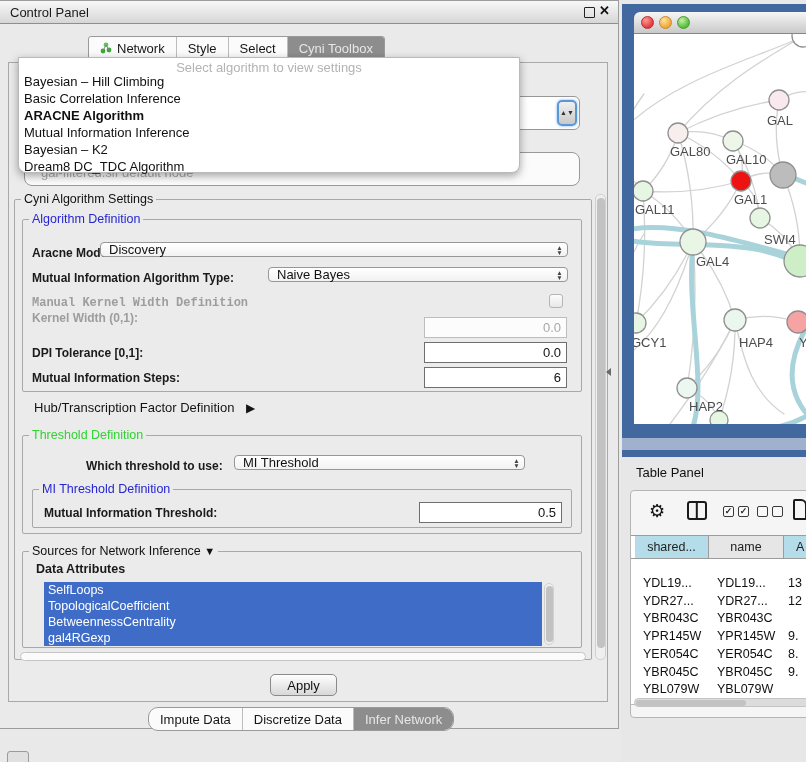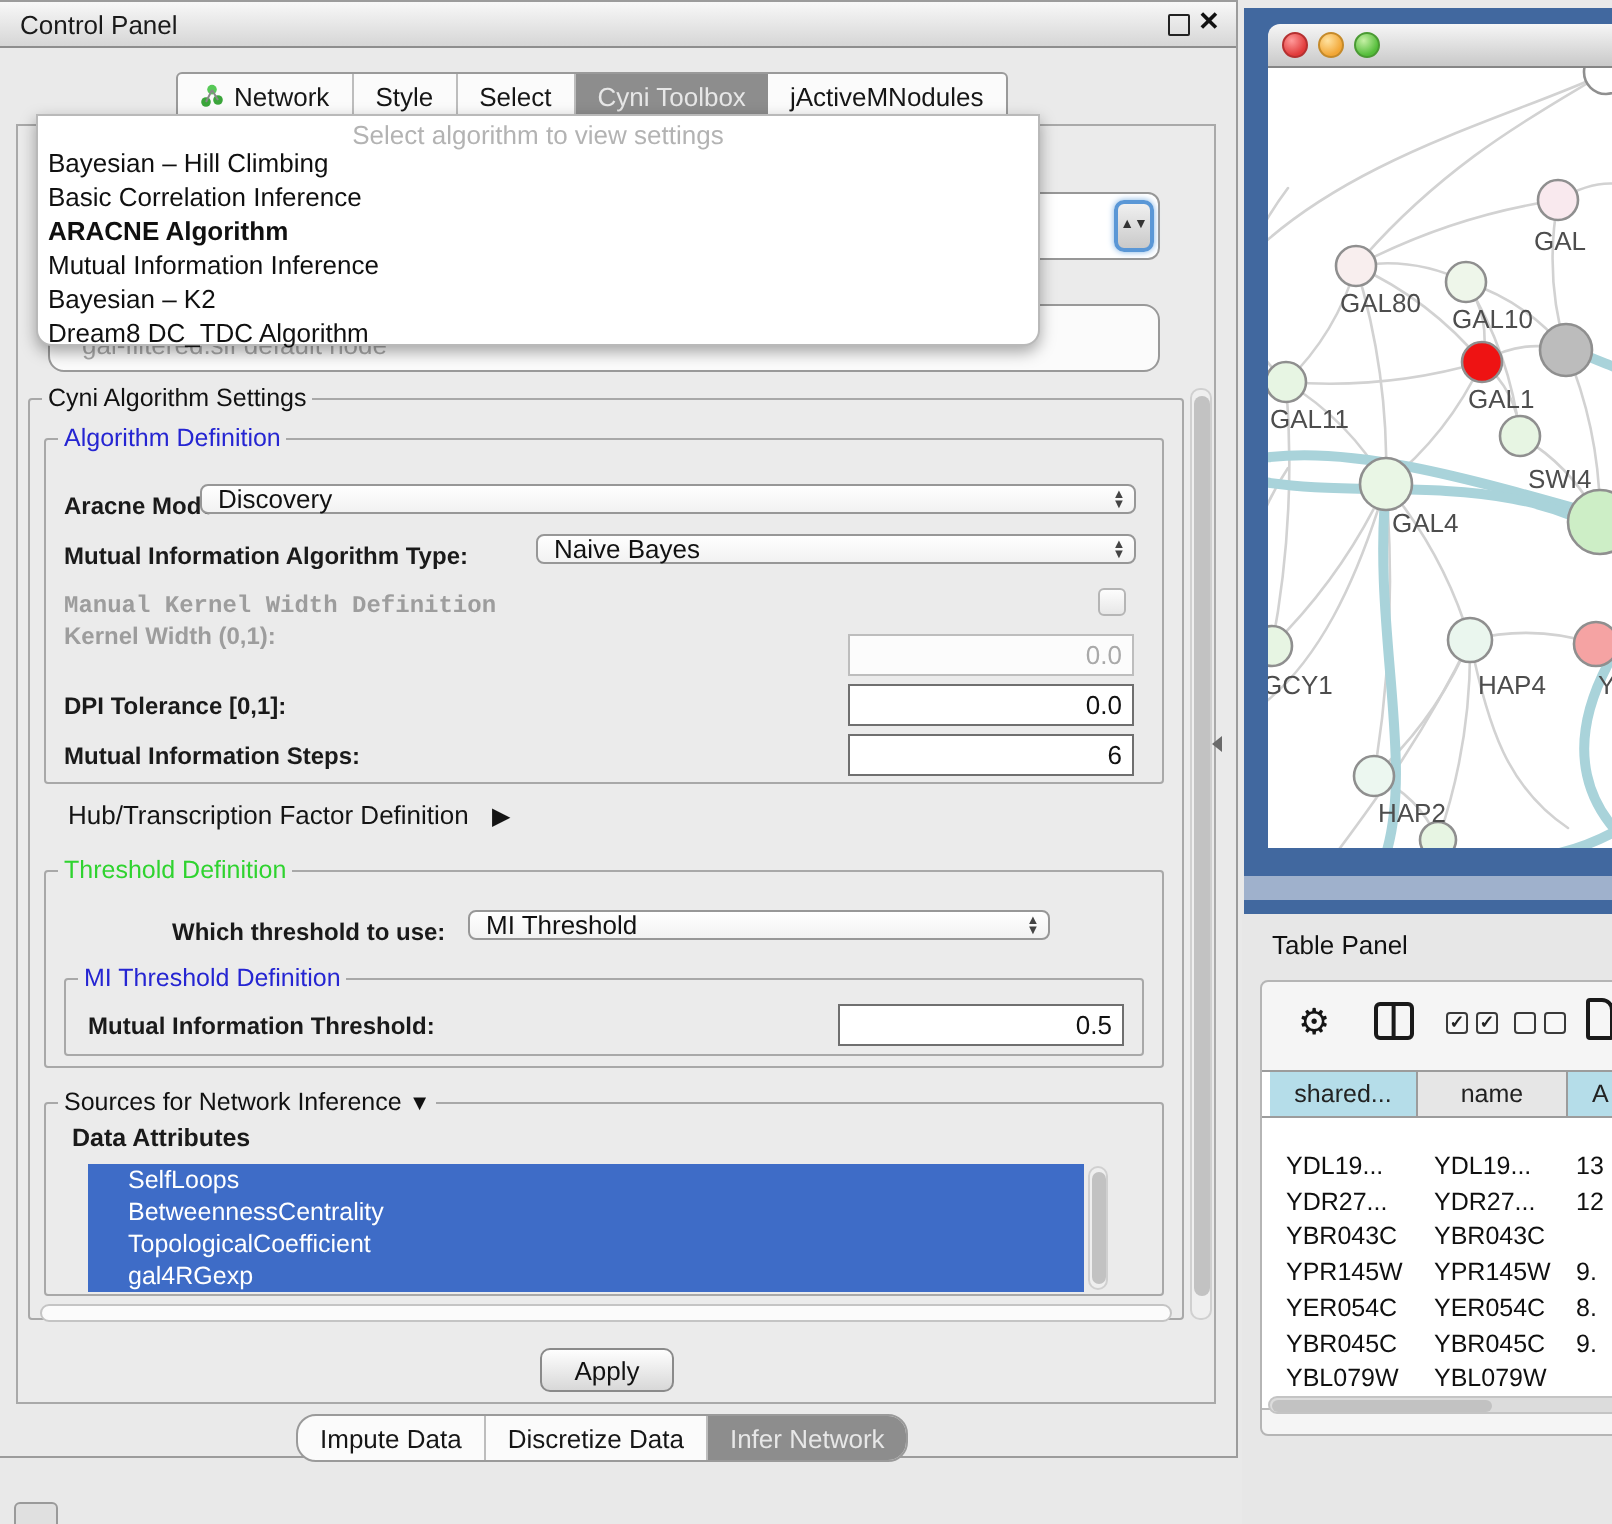--- a/index.html
+++ b/index.html
@@ -32,21 +32,21 @@
   legend{font-size:12.5px;padding:0 3px;margin-left:6px;white-space:nowrap;}
   .leg-blue{color:#2525d2;}
   .leg-green{color:#2fd32f;}
   .checkbox{width:14px;height:14px;border:1px solid #b5b5b5;border-radius:3px;background:linear-gradient(#fdfdfd,#e7e7e7);box-sizing:border-box;}
   
   .popup{left:18px;top:57px;width:502px;height:116px;background:#fff;border:1px solid #b9b9b9;border-radius:0 0 8px 8px;box-shadow:0 3px 8px rgba(0,0,0,.35);box-sizing:border-box;z-index:30;}
   .popup .ph{position:absolute;top:2px;left:0;width:100%;text-align:center;color:#b3b3b3;font-size:13px;}
   .popup .opt{position:absolute;left:3px;right:3px;height:17px;line-height:17px;padding-left:2px;font-size:13px;color:#101010;white-space:nowrap;}
   .popup .opt.sel{font-weight:bold;}
   
-  .attr-item{height:16px;line-height:16px;background:#3e6cc7;color:#fff;font-size:12.5px;padding-left:20px;white-space:nowrap;}
+  .attr-item{height:16px;line-height:16px;background:#3e6cc7;color:#fff;font-size:12.5px;padding-left:4px;white-space:nowrap;}
   
   .btn{display:flex;align-items:center;justify-content:center;background:linear-gradient(#fefefe,#d8d8d8);border:1px solid #8a8a8a;border-radius:5px;font-size:13px;color:#111;box-sizing:border-box;}
   
   .vtrack{background:#efefef;border:1px solid #d0d0d0;border-radius:5px;box-sizing:border-box;}
   .vthumb{background:#c2c2c2;border-radius:5px;}
   .htrack{background:#fbfbfb;border:1px solid #c4c4c4;border-radius:5px;box-sizing:border-box;}
   
   .net-frame{left:622px;top:4px;width:184px;height:434px;background:#41689f;}
   .net-frame-light{left:622px;top:438px;width:184px;height:12px;background:#9fb1cc;}
   .net-frame2{left:622px;top:450px;width:184px;height:7px;background:#41689f;}
@@ -92,23 +92,20 @@
     </div>
     <div class="tab">
       <span>Style</span>
     </div>
     <div class="tab">
       <span>Select</span>
     </div>
     <div class="tab sel">
       <span>Cyni Toolbox</span>
     </div>
-    <div class="tab">
-      <span>jActiveMNodules</span>
-    </div>
   </div>
 
 <div class="abs inner-panel"></div>
 
 <div class="abs" style="left:500px;top:96px;width:80px;height:34px;background:#fff;border:1px solid #979797;border-radius:0 6px 6px 0;box-sizing:border-box;z-index:2;">
   <div class="abs" style="left:56px;top:3px;width:20px;height:26px;border:2px solid #5a97d6;border-radius:5px;background:linear-gradient(#f0f0f0,#c9c9c9);box-shadow:0 0 3px #7ab0e4;box-sizing:border-box;display:flex;flex-direction:column;align-items:center;justify-content:center;font-size:7px;line-height:6px;color:#333;">▲▼</div>
 </div>
 
 <div class="abs" style="left:24px;top:152px;width:556px;height:34px;background:#fbfbfb;border:1px solid #999;border-radius:8px;box-sizing:border-box;z-index:2;">
   <div class="abs" style="left:16px;top:12px;color:#a9a9a9;font-size:13px;">gal-filtered.sif default node</div>
@@ -180,22 +177,22 @@
 </fieldset>
 <div class="abs blab" style="left:44px;top:506px;">Mutual Information Threshold:</div>
 <div class="abs tin" style="left:419px;top:502px;width:143px;">0.5</div>
 
 <fieldset style="left:22px;top:544px;width:560px;height:104px;">
   <legend><span>Sources for Network Inference</span> <span style="font-size:11px;">▼</span></legend>
 </fieldset>
 <div class="abs blab" style="left:36px;top:562px;font-size:12.5px;">Data Attributes</div>
 <div class="abs" id="attr-list" style="left:44px;top:582px;width:498px;height:64px;overflow:hidden;">
     <div class="attr-item">SelfLoops</div>
+    <div class="attr-item">TopologicalCoefficient</div>
     <div class="attr-item">BetweennessCentrality</div>
-    <div class="attr-item">TopologicalCoefficient</div>
     <div class="attr-item">gal4RGexp</div>
   </div>
 <div class="abs vtrack" style="left:544px;top:583px;width:10px;height:62px;">
   <div class="vthumb abs" style="left:1px;top:2px;width:7px;height:56px;"></div>
 </div>
 
 <div class="abs htrack" style="left:20px;top:652px;width:566px;height:9px;"></div>
 
 <div class="abs btn" style="left:270px;top:674px;width:67px;height:22px;">
   <span>Apply</span>

